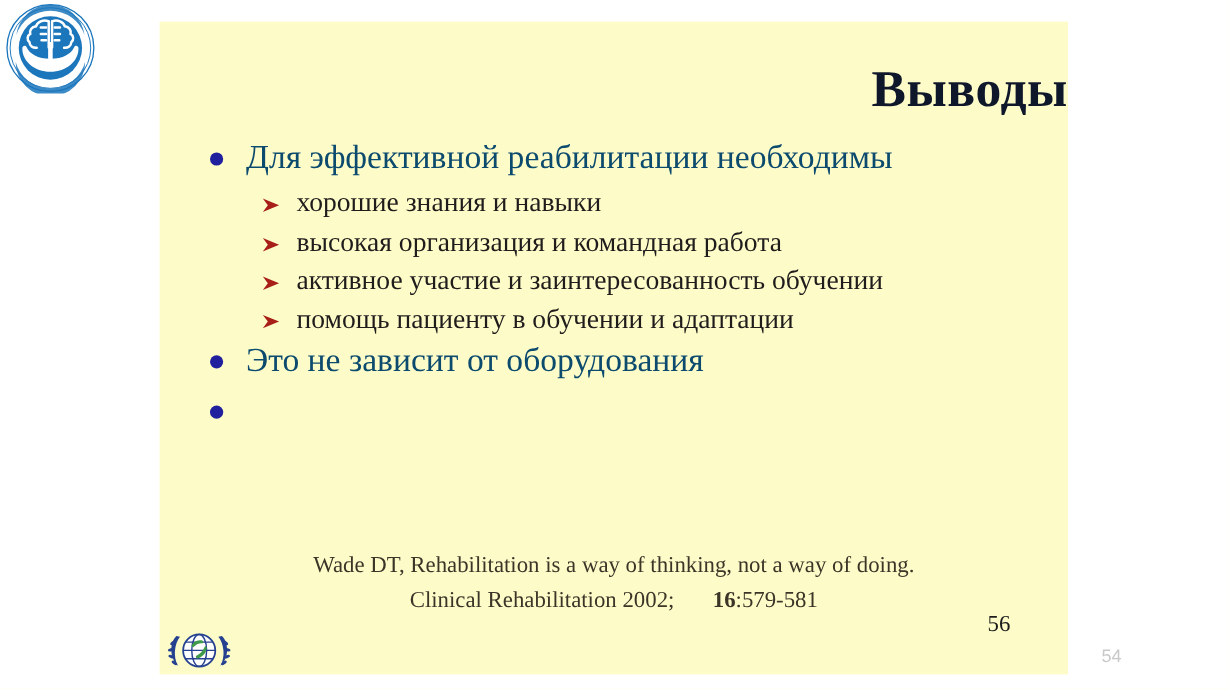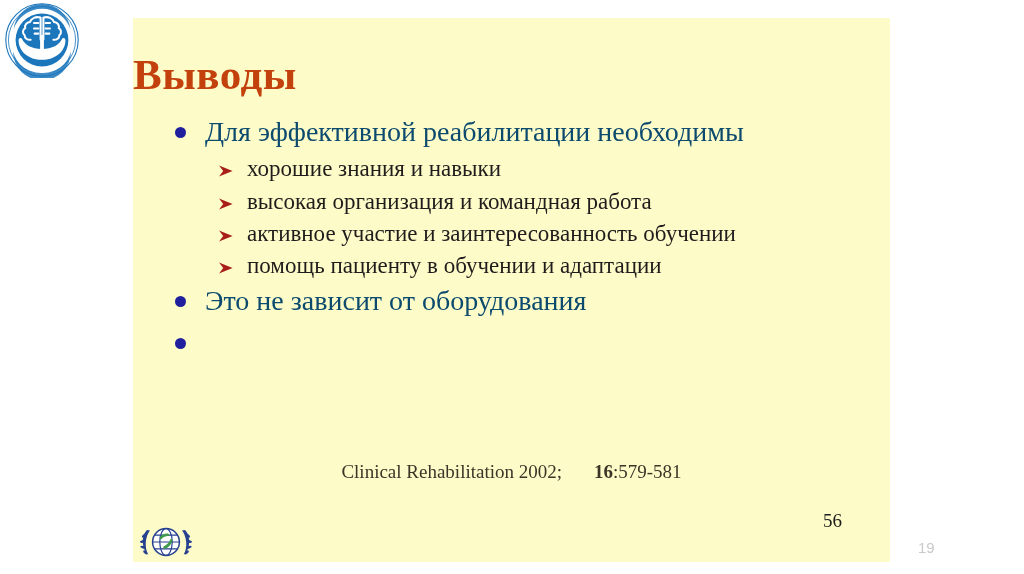--- a/index.html
+++ b/index.html
@@ -34,24 +34,24 @@
     height: 544px;
     background: #fdfcc9;
   }
 
   
   #slide-title {
     position: absolute;
     left: 0;
     top: 32px;
     width: 100%;
-    text-align: left;
+    text-align: right;
     font-size: 43px;
     font-weight: bold;
-    color: #c2410c;
+    color: #0f172a;
     letter-spacing: 0.5px;
     font-family: "Liberation Serif", serif;
   }
 
   
   #body-list {
     position: absolute;
     left: 30px;
     top: 98px;
     width: 720px;
@@ -219,20 +219,21 @@
       <span>Это не зависит от оборудования</span>
     </div>
 
     <div class="l1" style="margin-top:10px;">
       <span class="bullet-dot"></span>
     </div>
 
   </div>
 
   <div id="citation">
+    <span class="cite-line">Wade DT, Rehabilitation is a way of thinking, not a way of doing.</span>
     <span class="cite-line"><span>Clinical Rehabilitation 2002;</span><b>16</b><span>:579-581</span></span>
   </div>
 
   <div id="slide-number">56</div>
 
   <div id="footer-logo">
     <svg viewBox="0 0 62 40" width="62" height="40" aria-hidden="true">
 
       <g fill="#26418f">
         <path d="M12 8c-3 3-4.6 8-4.2 13 .4 5 2.6 9.4 5.6 12-2.2-4-3-8.6-2.6-13 .4-4.4 2-8.6 4.2-11.4z"></path>
@@ -257,13 +258,13 @@
         <path d="M17.8 20h26.4M19.5 13.1h23M19.5 26.9h23"></path>
       </g>
 
       <path d="M28.6 24.4c2.8-1.2 5.4-3.6 6.6-6.6.7-1.8 2.4-1.4 2.1.5-.5 3.6-3.2 7-6.8 8.3-1.9.7-2.9-1.5-1.9-2.2z" fill="#3f9a4a"></path>
       <path d="M25.0 15.0c2.0-2.6 5.4-4.0 8.4-3.3 1.6.4 1.3 2.3-.3 2.3-2.4 0-4.8 1.0-6.3 2.8-1.1 1.3-2.7.0-1.8-1.8z" fill="#3f9a4a"></path>
     </svg>
   </div>
 
 </div>
 
-<div id="page-number">19</div>
+<div id="page-number">54</div>
 
 </body></html>

